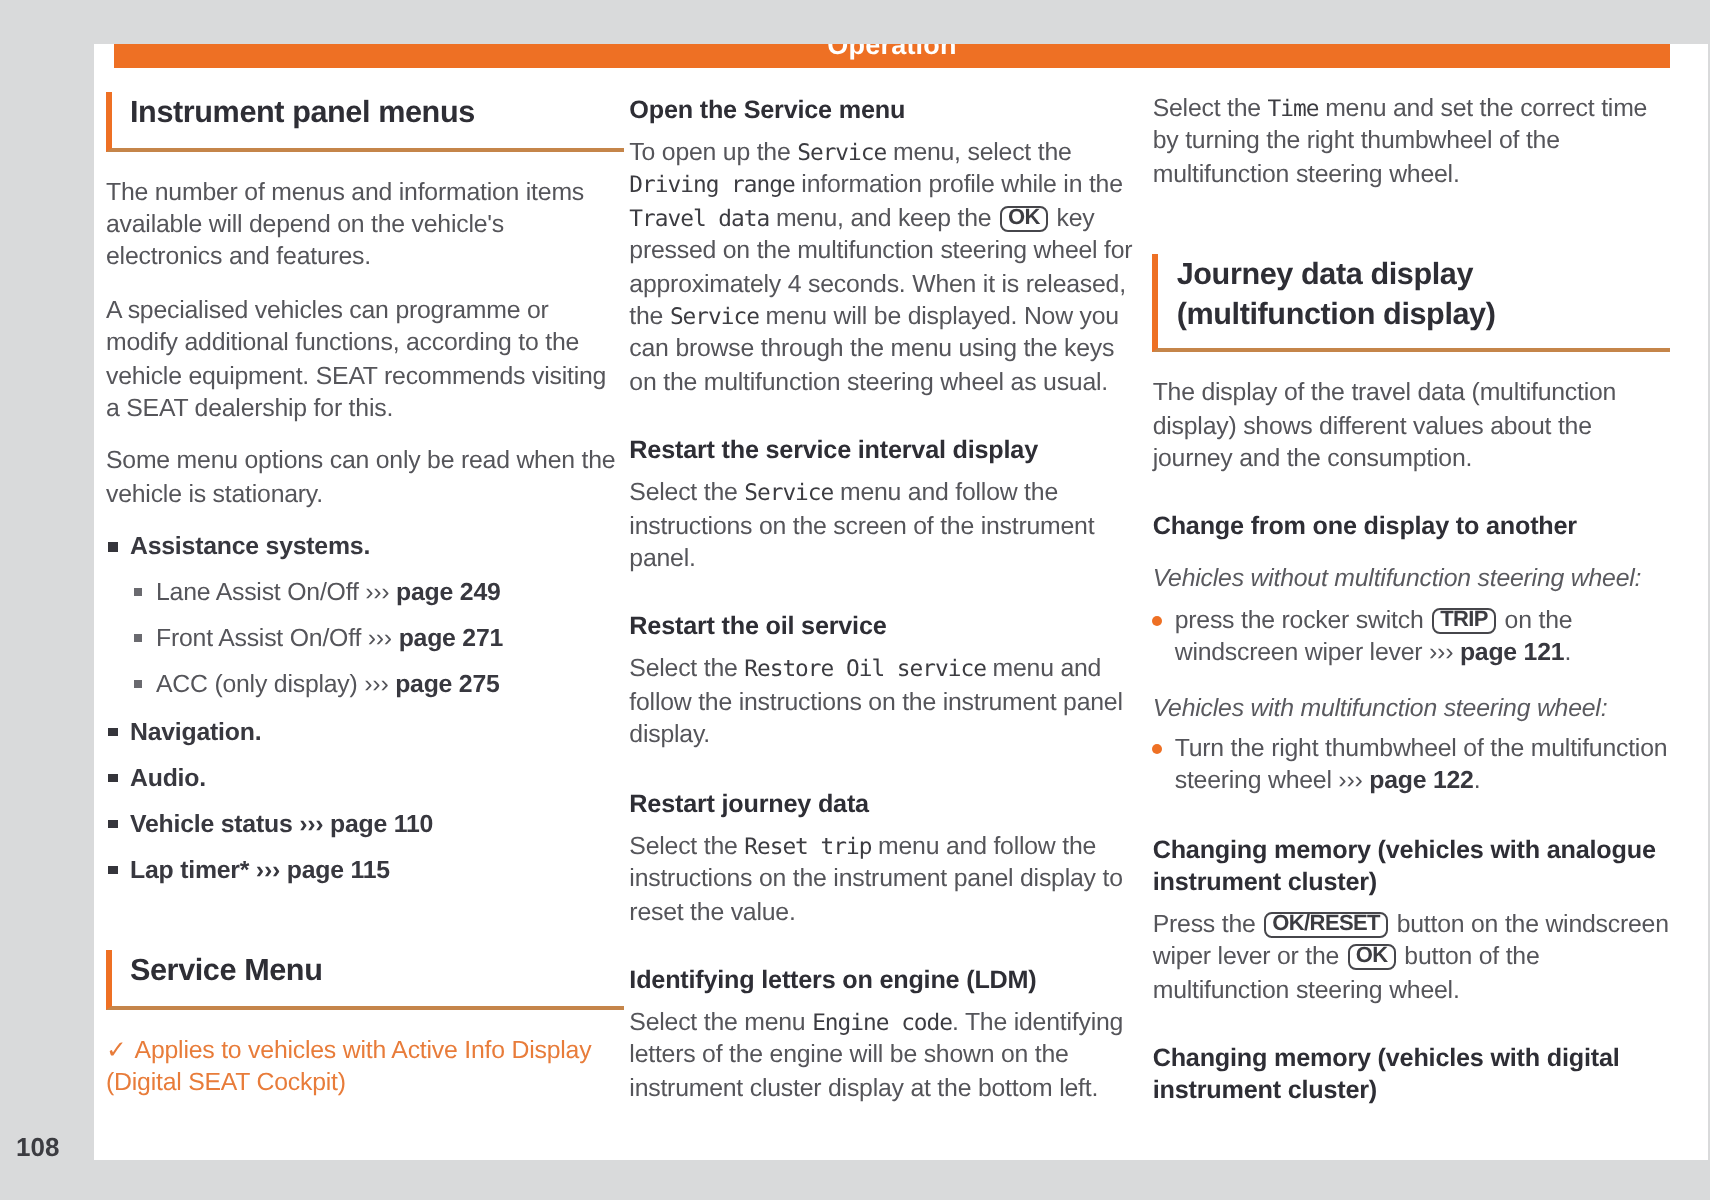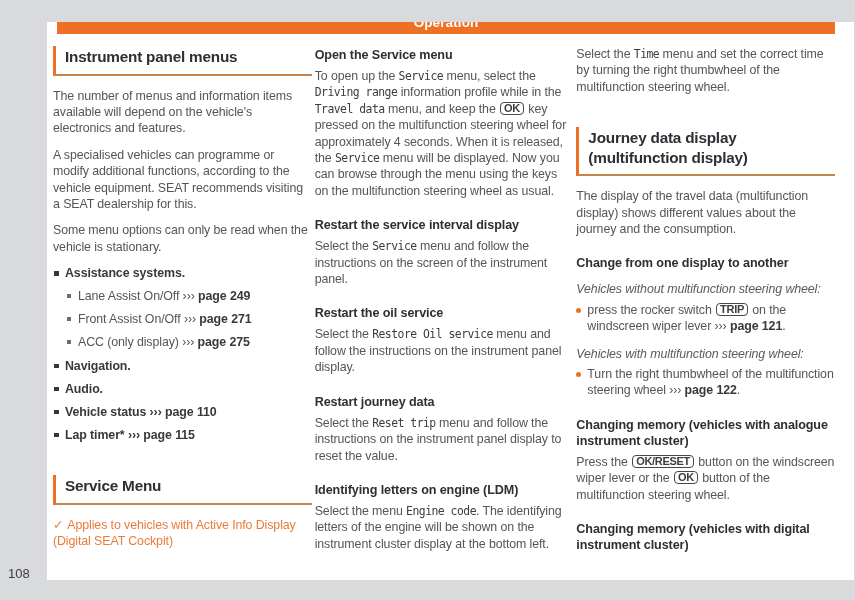--- a/index.html
+++ b/index.html
@@ -26,21 +26,21 @@
   .header-bar{
     position:absolute;top:-10px;left:10px;right:19px;height:22px;
     background:var(--orange);color:#ffffff;
     text-align:center;font-weight:bold;font-size:13.5px;line-height:22px;
     letter-spacing:0.1px;
   }
   .columns{display:flex;gap:3px;padding:24px 19px 0 6px;height:100%;}
   .col{flex:1 1 0;min-width:0;}
   .page-number{
     position:absolute;left:8px;top:566px;
-    font-weight:normal;font-size:13px;color:#3c3c41;letter-spacing:0;text-align:right;
+    font-weight:bold;font-size:13px;color:#3c3c41;letter-spacing:0;text-align:right;
   }
   
   .section-title{
     font-size:15.3px;font-weight:bold;color:var(--ink);line-height:19.5px;
     border-left:3px solid var(--orange);
     border-bottom:2px solid var(--tan);
     padding:1px 0 7px 9px;margin:0 0 12px 0;letter-spacing:-0.2px;
   }
   .col > .section-title:not(:first-child){margin-top:32px;}
   .subheading{

